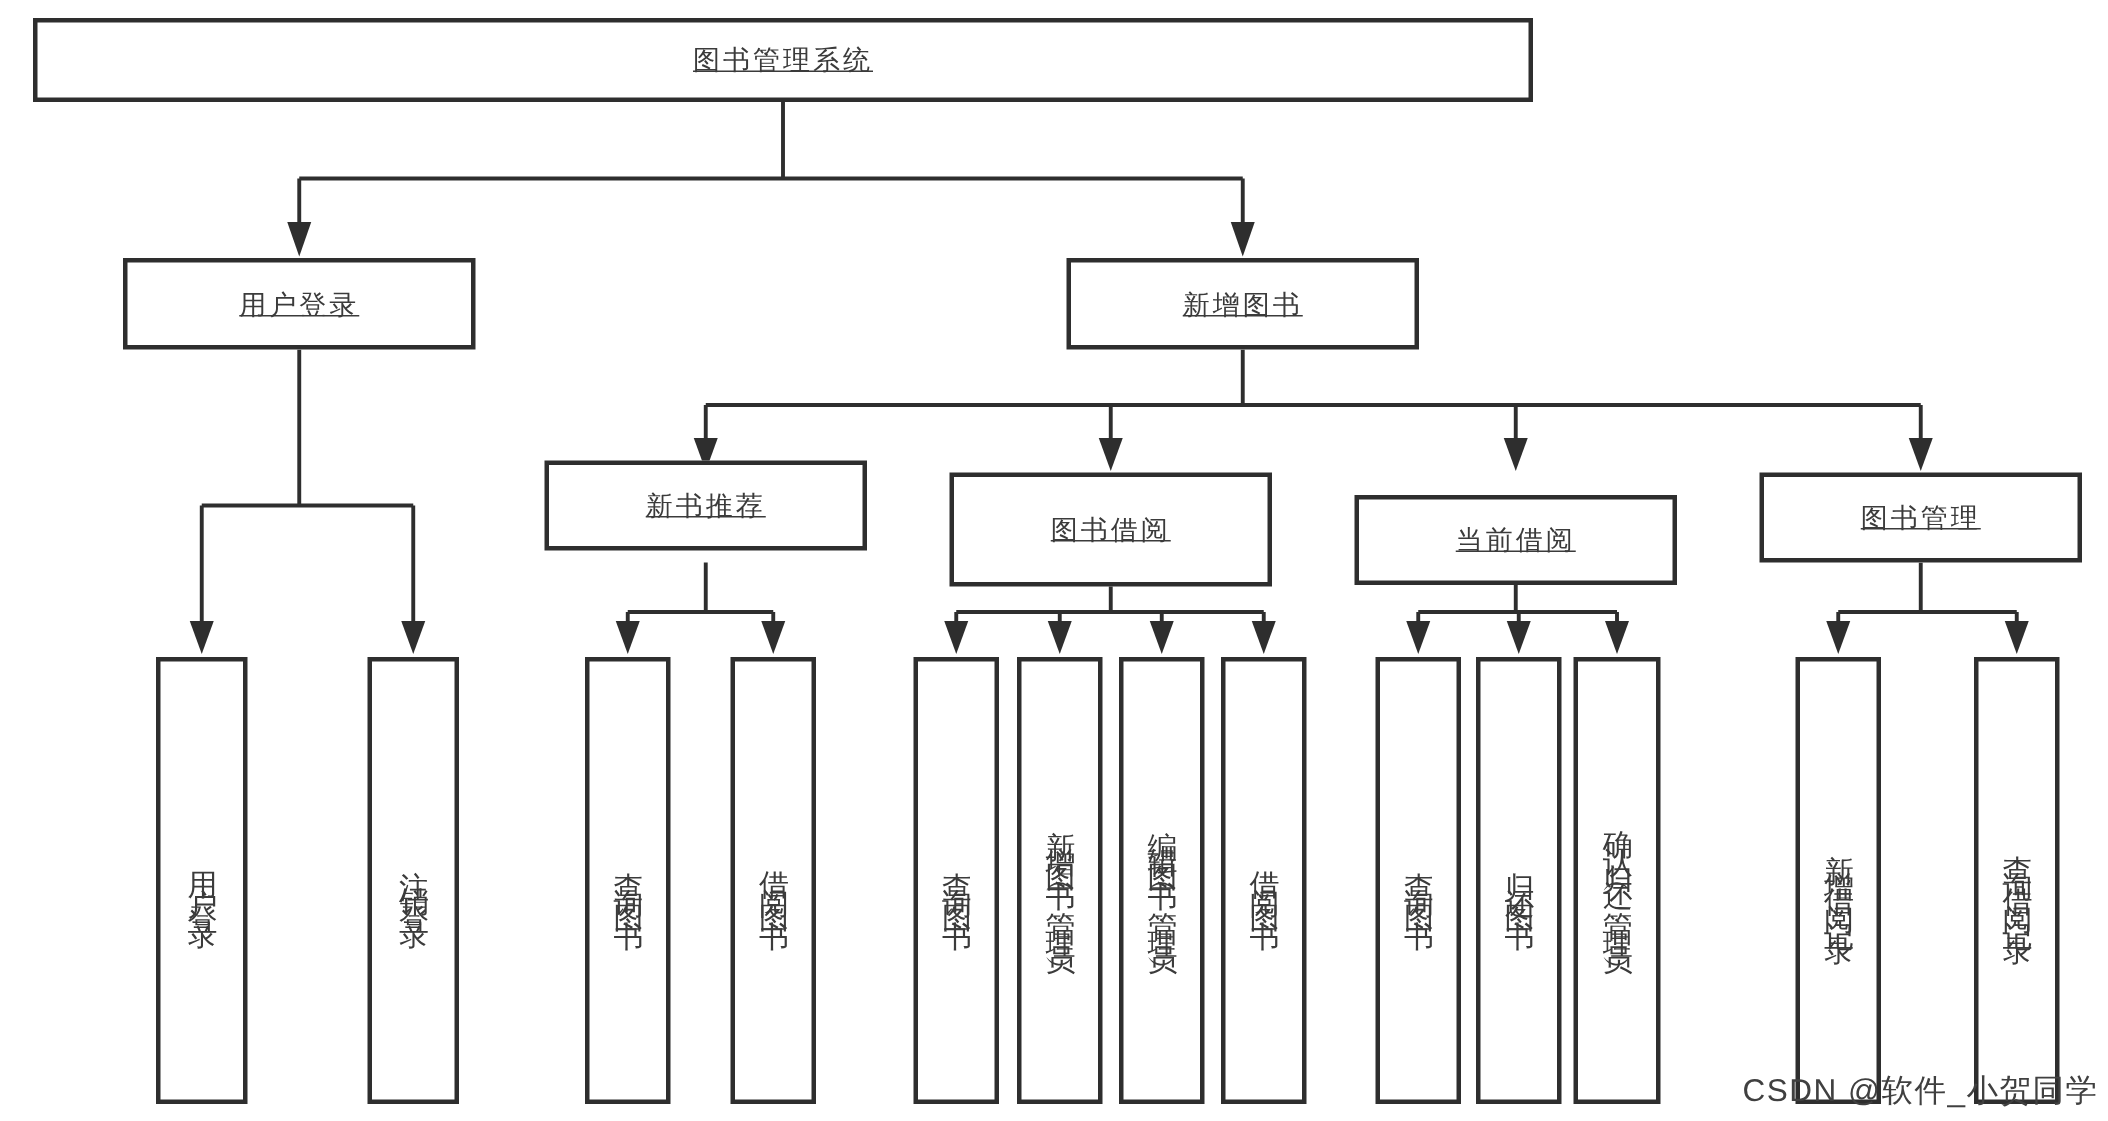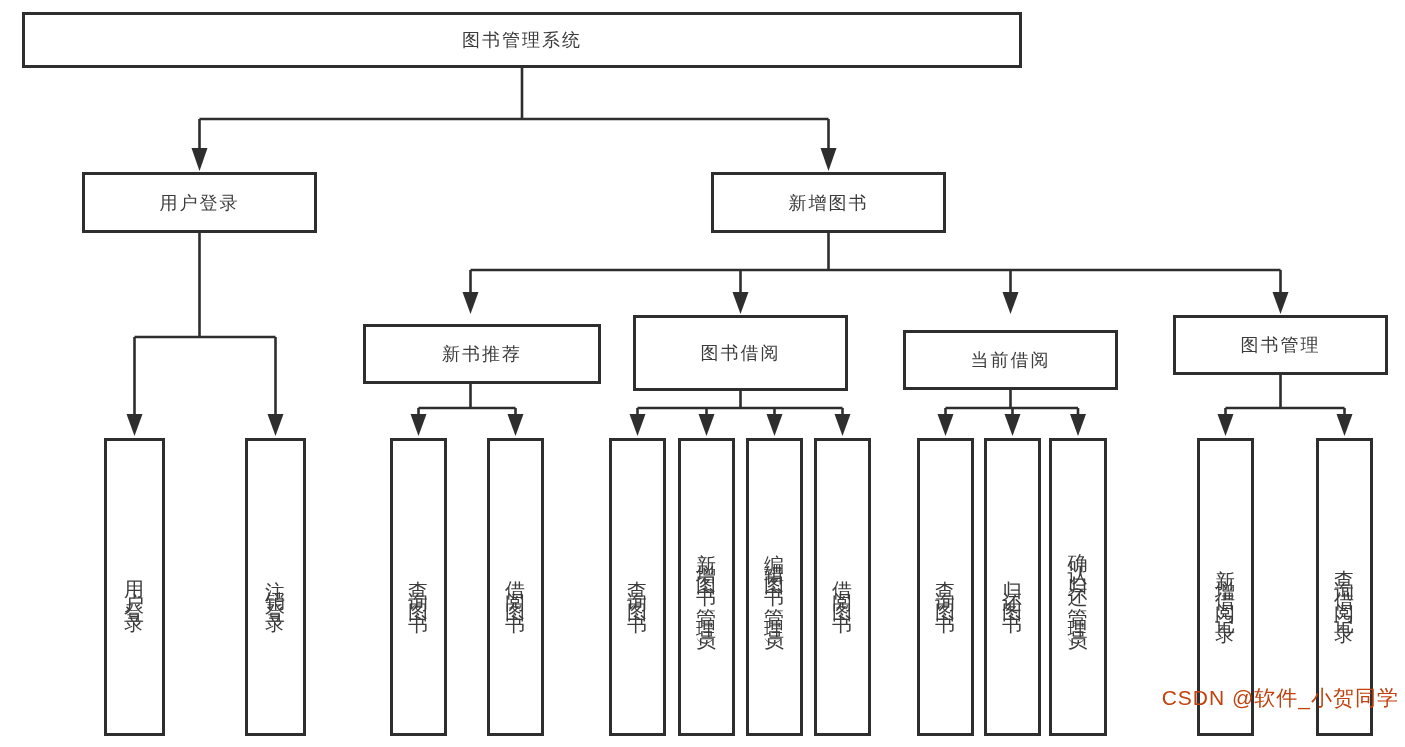--- a/index.html
+++ b/index.html
@@ -8,28 +8,28 @@
     font-family:"Liberation Sans","DejaVu Sans",sans-serif;overflow:hidden;
   }
   #stage{position:absolute;left:0;top:0;width:1405px;height:747px;}
   svg.connectors{position:absolute;left:0;top:0;z-index:1;}
   .box{
     position:absolute;background:#ffffff;border:3px solid #2e2e2e;
     box-sizing:border-box;display:flex;align-items:center;justify-content:center;
     z-index:2;
   }
   .box .label{color:#3b3b3b;}
-  .h .label{font-size:18px;letter-spacing:2px;white-space:nowrap;}
+  .h .label{font-size:18px;letter-spacing:2px;white-space:nowrap;text-decoration:underline;}
   .leaf .label{
     writing-mode:vertical-rl;text-orientation:mixed;
     font-size:20px;letter-spacing:11px;line-height:1;
   }
   .watermark{
-    position:absolute;top:684px;right:6px;z-index:10;
-    font-size:21px;letter-spacing:1px;color:#c2410c;white-space:nowrap;
+    position:absolute;top:713px;right:6px;z-index:10;
+    font-size:21px;letter-spacing:1px;color:#404040;white-space:nowrap;
   }
 </style>
 </head>
 <body>
 
 <div id="stage">
 
   <svg class="connectors" width="1405" height="747" viewBox="0 0 1405 747" fill="none" stroke="#2e2e2e" stroke-width="2.6">
 
     <path d="M522,68 V119"></path>
@@ -96,21 +96,21 @@
     <span class="label">图书管理系统</span>
   </div>
 
   <div class="box h" style="left:82px;top:172px;width:235px;height:61px">
     <span class="label">用户登录</span>
   </div>
   <div class="box h" style="left:711px;top:172px;width:235px;height:61px">
     <span class="label">新增图书</span>
   </div>
 
-  <div class="box h" style="left:363px;top:324px;width:238px;height:60px">
+  <div class="box h" style="left:363px;top:307px;width:215px;height:60px">
     <span class="label">新书推荐</span>
   </div>
   <div class="box h" style="left:633px;top:315px;width:215px;height:76px">
     <span class="label">图书借阅</span>
   </div>
   <div class="box h" style="left:903px;top:330px;width:215px;height:60px">
     <span class="label">当前借阅</span>
   </div>
   <div class="box h" style="left:1173px;top:315px;width:215px;height:60px">
     <span class="label">图书管理</span>

